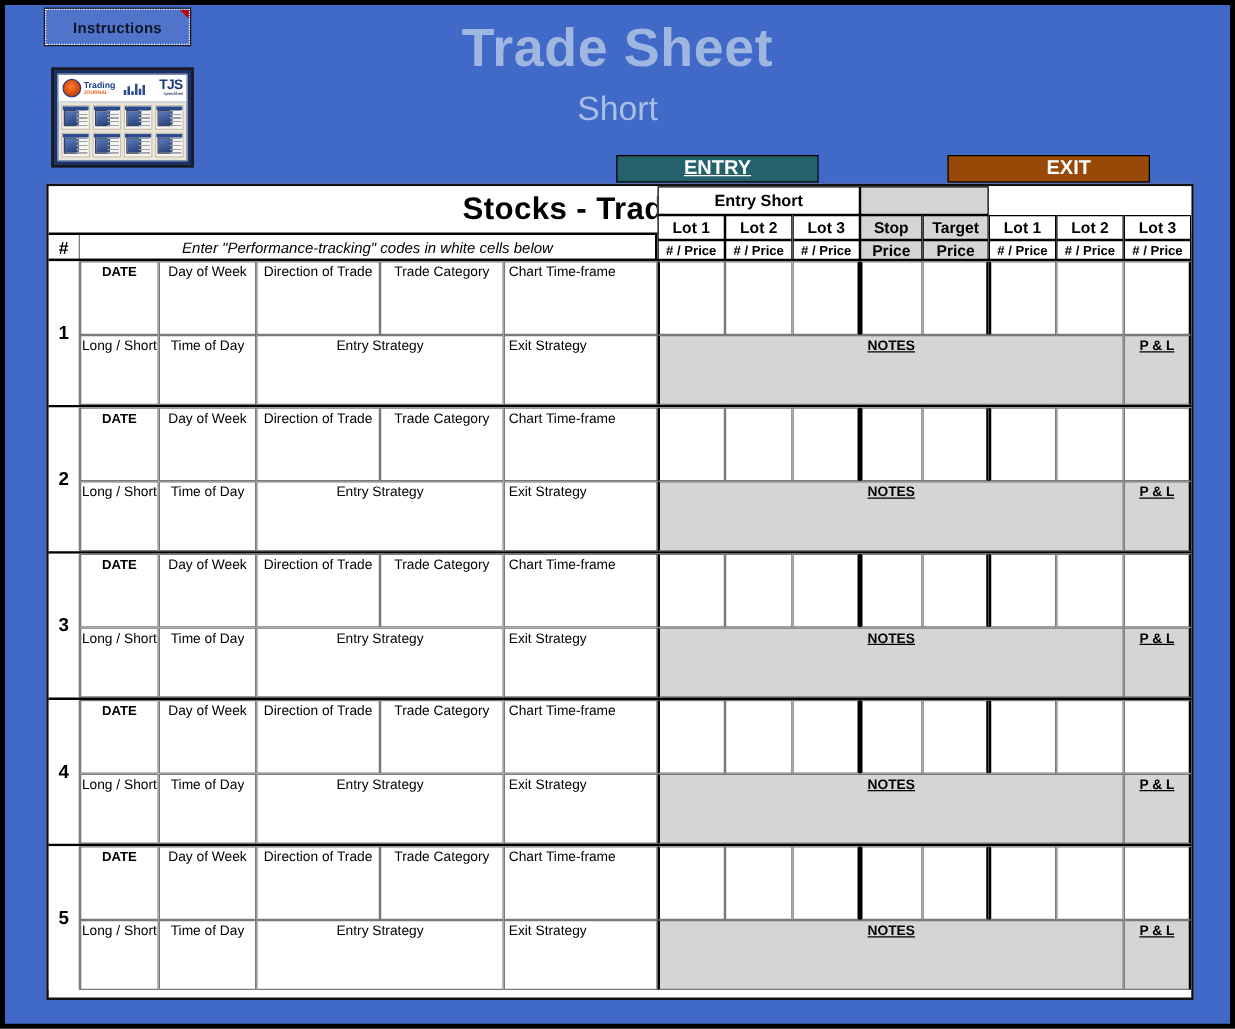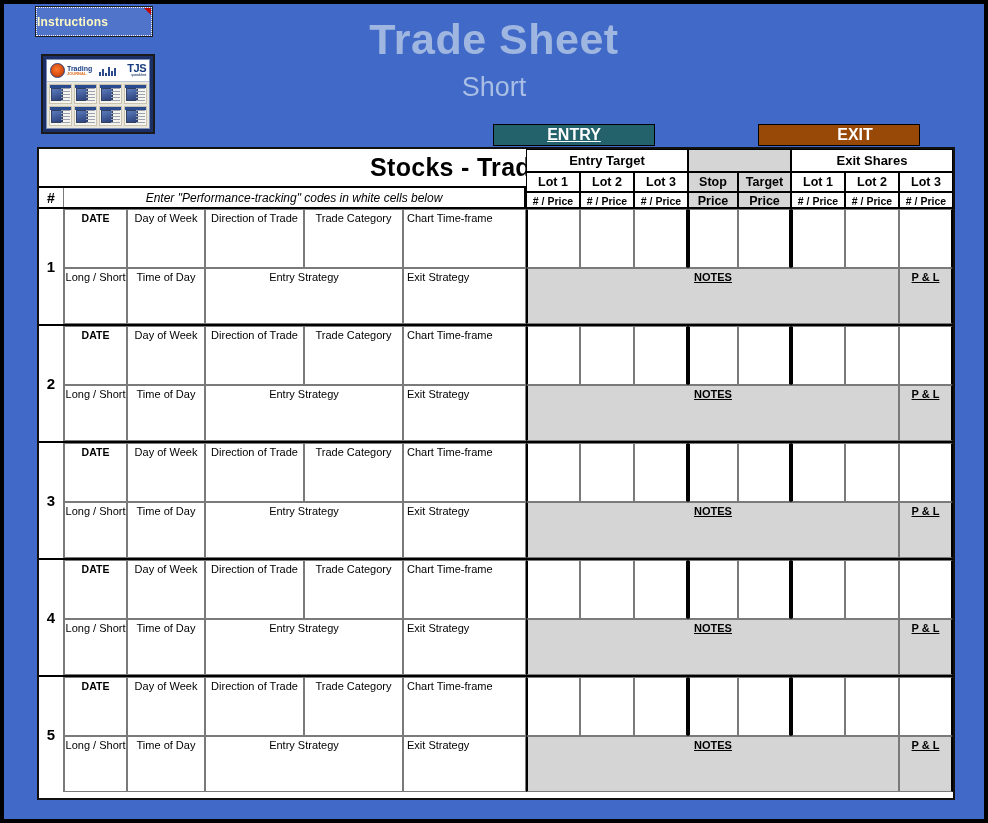--- a/index.html
+++ b/index.html
@@ -17,23 +17,23 @@
   }
 
   
   #instructions-btn{
     position:absolute;left:32px;top:3px;
     width:116px;height:29px;
     box-sizing:border-box;
     background:#4F74C9;
     border:1px dotted #ffffff;
     outline:1px solid #1b1b1b;
-    color:#fef9c3;
+    color:#0f172a;
     font-size:12px;font-weight:bold;
-    display:flex;align-items:center;justify-content:flex-start;
+    display:flex;align-items:center;justify-content:center;
     letter-spacing:.2px;
     cursor:pointer;
   }
   #instr-flag{
     position:absolute;right:0;top:0;
     width:0;height:0;
     border-top:7px solid #C00000;
     border-left:7px solid transparent;
   }
 
@@ -281,26 +281,23 @@
     </div>
 
     <div id="hash-cell">
       <span>#</span>
     </div>
     <div id="instr-strip">
       <span>Enter "Performance-tracking" codes in white cells below</span>
     </div>
 
     <div class="subband" style="left:487px;top:0px;width:162px;height:23px;">
-      <span>Entry  Target</span>
+      <span>Entry  Short</span>
     </div>
     <div class="subband gray" style="left:649px;top:0px;width:103px;height:23px;background:#D5D5D5;"></div>
-    <div class="subband" style="left:752px;top:0px;width:162px;height:23px;">
-      <span>Exit  Shares</span>
-    </div>
 
     <div class="lotcell" style="left:487px;top:23px;width:54px;height:20px;">
       <span>Lot 1</span>
     </div>
     <div class="lotcell" style="left:541px;top:23px;width:54px;height:20px;">
       <span>Lot 2</span>
     </div>
     <div class="lotcell" style="left:595px;top:23px;width:54px;height:20px;">
       <span>Lot 3</span>
     </div>

